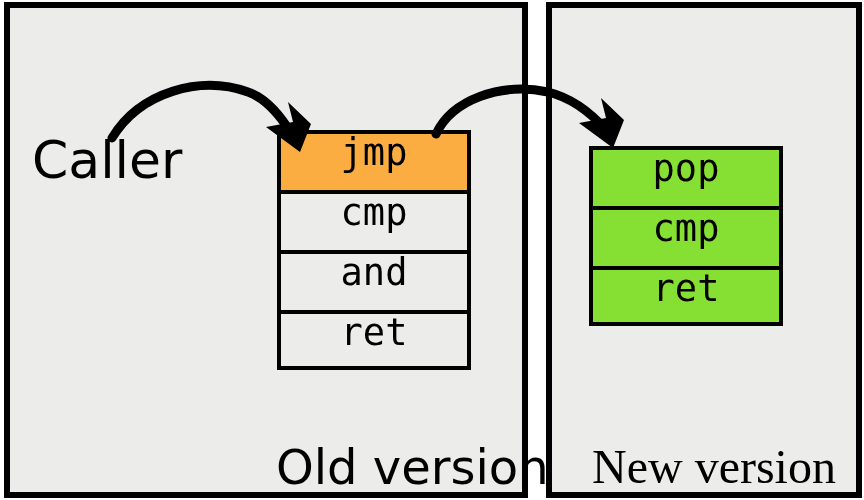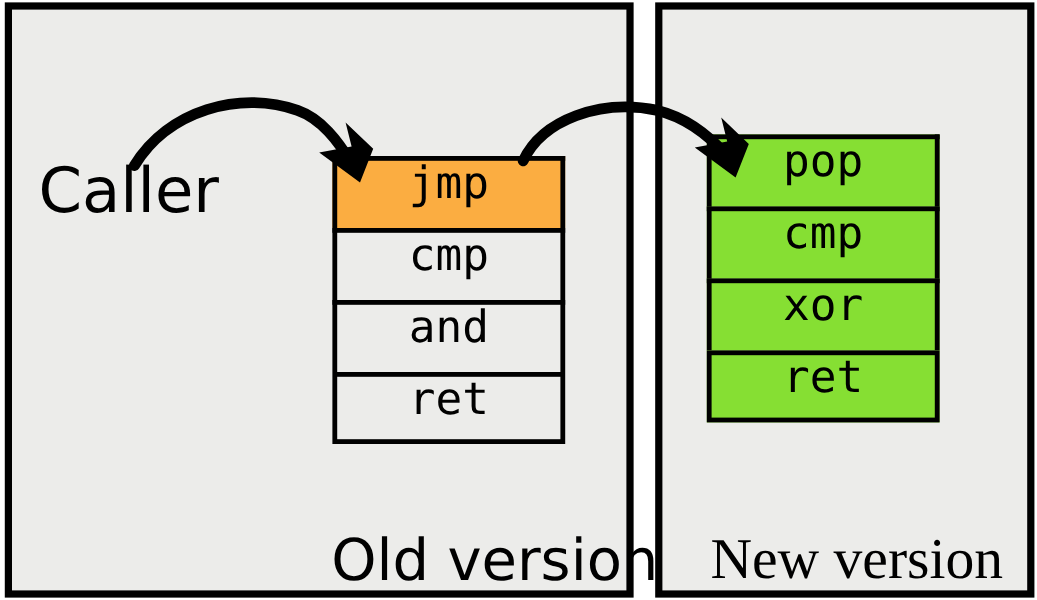--- a/index.html
+++ b/index.html
@@ -36,21 +36,21 @@
     height: 496px;
   }
 
   
   .stack {
     position: absolute;
     box-sizing: border-box;
     width: 194px;
   }
   #stack-old { left: 277px; top: 130px; }
-  #stack-new { left: 589px; top: 112px; }
+  #stack-new { left: 589px; top: 146px; }
 
   .instr {
     box-sizing: border-box;
     height: 60px;
     border: 4px solid #000000;
     border-bottom-width: 0;
     display: flex;
     align-items: flex-start;
     justify-content: center;
     font-family: "DejaVu Sans Mono", monospace;
@@ -125,23 +125,20 @@
   </div>
 
   <div class="stack" id="stack-new">
     <div class="instr fill-green">
       <span>pop</span>
     </div>
     <div class="instr fill-green">
       <span>cmp</span>
     </div>
     <div class="instr fill-green">
-      <span>xor</span>
-    </div>
-    <div class="instr fill-green">
       <span>ret</span>
     </div>
   </div>
 
   <div class="caption" id="caption-old">Old version</div>
   <div class="caption" id="caption-new">New version</div>
 
   <svg id="arrows" viewBox="0 0 864 500">
 
     <g>

